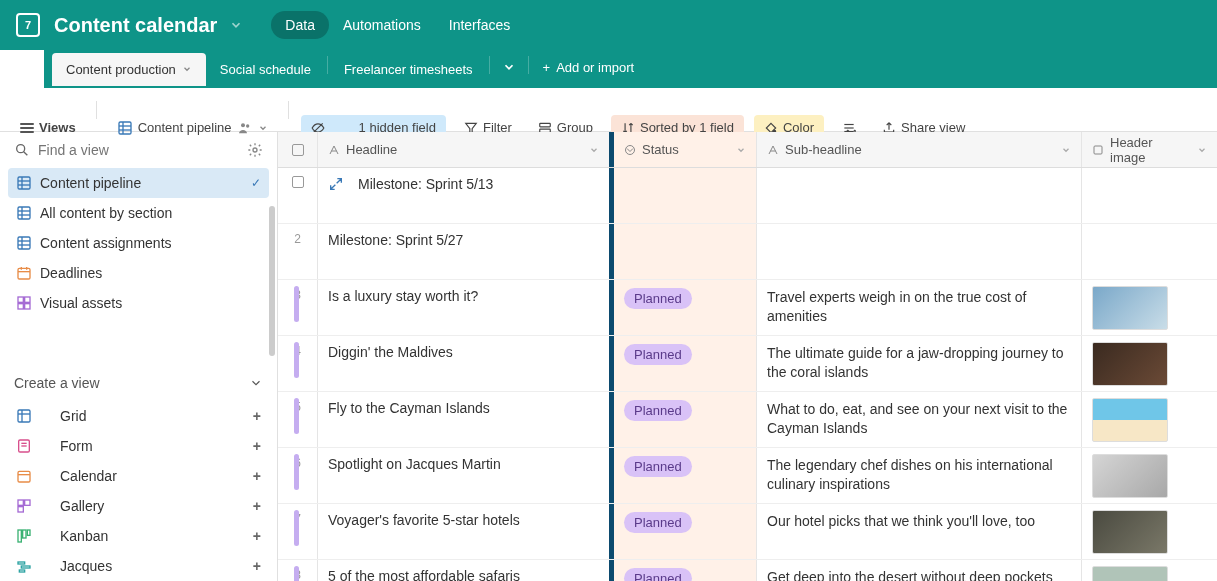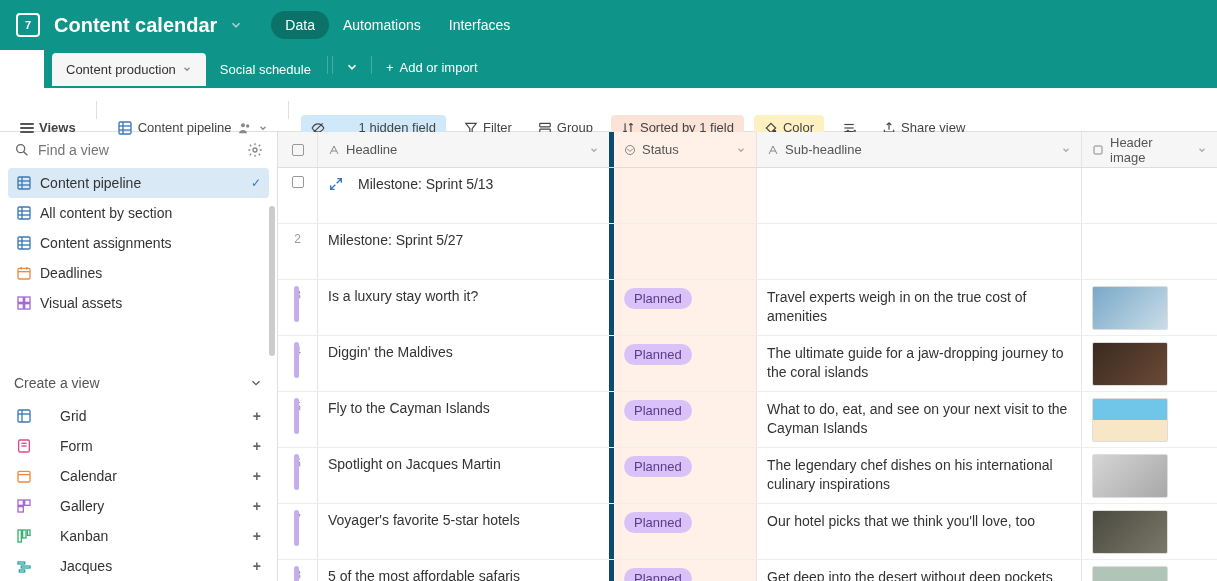--- a/index.html
+++ b/index.html
@@ -104,20 +104,23 @@
     <span class="table-tab-chevron">
       <svg width="10" height="10" viewBox="0 0 24 24" fill="none" stroke="currentColor" stroke-width="3">
           <polyline points="6 9 12 15 18 9"></polyline>
         </svg>
     </span>
   </div>
   <div class="table-tab inactive">
     <span>Social schedule</span>
   </div>
   <div class="tab-sep"></div>
+  <div class="table-tab inactive">
+    <span>Freelancer timesheets</span>
+  </div>
   <div class="tab-sep"></div>
   <div class="more-tabs">
     <svg width="14" height="14" viewBox="0 0 24 24" fill="none" stroke="currentColor" stroke-width="3">
         <polyline points="6 9 12 15 18 9"></polyline>
       </svg>
   </div>
   <div class="tab-sep"></div>
   <div class="add-import">
     <span>+</span>
     <span>Add or import</span>

